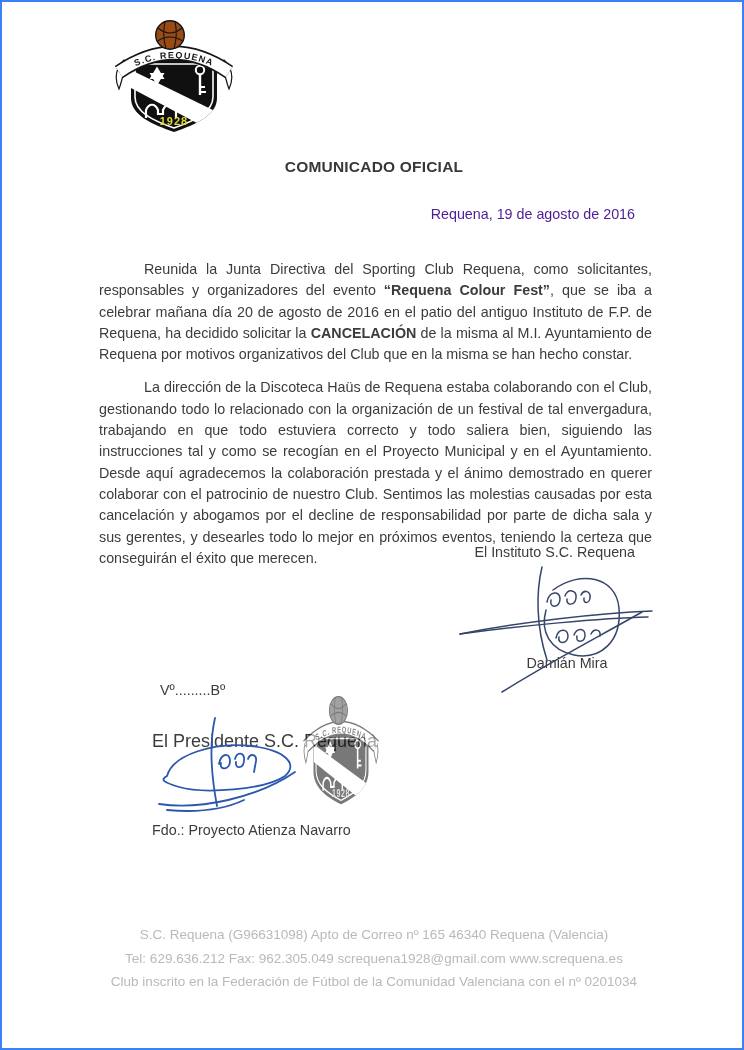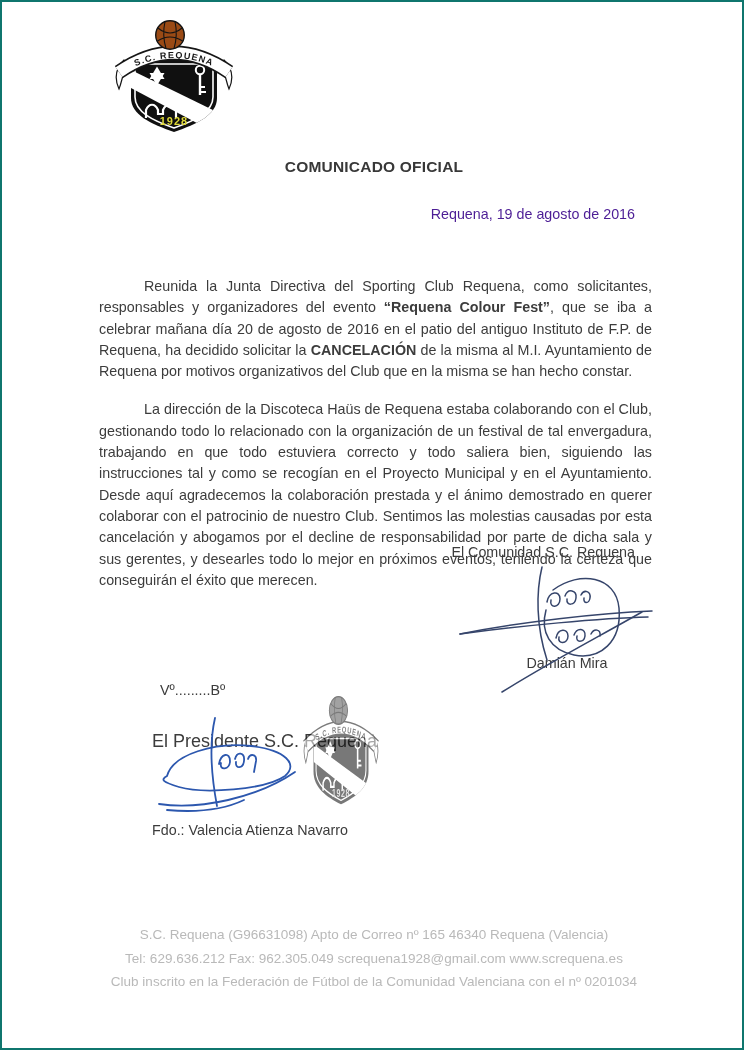--- a/index.html
+++ b/index.html
@@ -1,41 +1,41 @@
 <!DOCTYPE html>
 <html><head>
 <meta charset="utf-8">
 <style>
   html,body{margin:0;padding:0;background:#ffffff;}
   .page{
     position:relative;
     width:744px;height:1050px;
     background:#ffffff;
-    border:2px solid #0f766e;
+    border:2px solid #3b82f6;
     box-sizing:border-box;
     overflow:hidden;
     font-family:"Liberation Sans", sans-serif;
     color:#3c3c3c;
   }
   .crest{position:absolute;left:111px;top:16px;width:122px;height:122px;}
   .doc-title{
     position:absolute;left:0;top:156px;width:744px;
     text-align:center;font-size:15.5px;font-weight:bold;color:#383838;
     letter-spacing:.2px;
   }
   .date-line{
     position:absolute;top:204px;right:107px;
     font-size:14.3px;color:#4c1d95;
   }
   .bodytext{
     position:absolute;left:97px;top:257px;width:553px;
     font-size:14.3px;line-height:21.3px;color:#3c3c3c;
     text-align:justify;
   }
-  .bodytext p{margin:17px 0 12px 0;text-indent:45px;}
+  .bodytext p{margin:0 0 12px 0;text-indent:45px;}
   .bodytext b{font-weight:bold;}
   .sec-label{position:absolute;top:542px;right:107px;font-size:14.3px;}
   .sec-sign{position:absolute;left:448px;top:548px;width:215px;height:148px;z-index:3;}
   .sec-name{position:absolute;left:490px;top:653px;width:150px;text-align:center;font-size:14.3px;z-index:2;}
   .vb-line{position:absolute;left:158px;top:680px;font-size:14.3px;}
   .pres-label{position:absolute;left:150px;top:729px;font-size:18px;}
   .pres-sign{position:absolute;left:143px;top:710px;width:168px;height:108px;z-index:3;}
   .stamp{position:absolute;left:300px;top:692px;width:78px;height:118px;
          filter:grayscale(1) opacity(.55) contrast(1.05);}
   .fdo-line{position:absolute;left:150px;top:820px;font-size:14.3px;}
@@ -95,21 +95,21 @@
   </svg>
 
   <div class="doc-title">COMUNICADO OFICIAL</div>
   <div class="date-line">Requena, 19 de agosto de 2016</div>
 
   <div class="bodytext">
     <p><span>Reunida la Junta Directiva del Sporting Club Requena, como solicitantes, responsables y organizadores del evento </span><b>“Requena Colour Fest”</b><span>, que se iba a celebrar mañana día 20 de agosto de 2016 en el patio del antiguo Instituto de F.P. de Requena, ha decidido solicitar la </span><b>CANCELACIÓN</b><span> de la misma al M.I. Ayuntamiento de Requena por motivos organizativos del Club que en la misma se han hecho constar.</span></p>
     <p>La dirección de la Discoteca Haüs de Requena estaba colaborando con el Club, gestionando todo lo relacionado con la organización de un festival de tal envergadura, trabajando en que todo estuviera correcto y todo saliera bien, siguiendo las instrucciones tal y como se recogían en el Proyecto Municipal y en el Ayuntamiento. Desde aquí agradecemos la colaboración prestada y el ánimo demostrado en querer colaborar con el patrocinio de nuestro Club. Sentimos las molestias causadas por esta cancelación y abogamos por el decline de responsabilidad por parte de dicha sala y sus gerentes, y desearles todo lo mejor en próximos eventos, teniendo la certeza que conseguirán el éxito que merecen.</p>
   </div>
 
-  <div class="sec-label">El Comunidad S.C. Requena</div>
+  <div class="sec-label">El Instituto S.C. Requena</div>
   <svg class="sec-sign" viewBox="0 0 215 148">
     <g fill="none" stroke="#36456b" stroke-width="1.5" stroke-linecap="round">
       <path d="M 92 17 C 86 42 86 76 97 110"></path>
       <path d="M 103 40 C 130 20 166 26 169 58 C 172 92 150 110 124 105 C 100 100 90 82 96 60"></path>
       <path d="M 97 52 C 99 41 110 40 110 49 C 110 58 99 59 101 50 M 115 46 C 118 38 127 40 126 48 C 125 56 116 56 117 49 M 131 45 C 134 39 141 41 140 48 C 139 54 133 54 134 48"></path>
       <path d="M 106 88 C 108 78 118 78 118 86 C 118 94 107 95 109 87 M 124 85 C 127 77 136 78 135 86 C 134 93 125 93 127 86 M 141 84 C 144 78 151 79 150 86"></path>
       <path d="M 10 84 C 70 72 150 63 202 61"></path>
       <path d="M 10 84 C 70 76 150 68 198 67"></path>
       <path d="M 52 142 C 100 112 150 86 192 62"></path>
     </g>
@@ -123,21 +123,21 @@
       <path d="M 70 6 C 64 32 66 62 72 94"></path>
       <path d="M 74 52 C 76 41 85 40 85 49 C 85 58 74 59 76 51 M 90 47 C 92 39 100 40 99 49 C 98 57 90 57 91 50 M 103 47 C 105 41 112 42 111 49 L 109 60"></path>
       <path d="M 22 64 C 28 42 70 30 106 34 C 140 38 154 52 140 64 C 120 78 58 82 34 75 C 18 70 15 68 22 64"></path>
       <path d="M 14 92 C 55 98 112 86 150 60"></path>
       <path d="M 22 98 C 55 101 80 97 99 88"></path>
     </g>
   </svg>
   <svg class="stamp" viewBox="0 0 122 122" preserveAspectRatio="none">
     <use href="#crest"></use>
   </svg>
-  <div class="fdo-line">Fdo.: Valencia Atienza Navarro</div>
+  <div class="fdo-line">Fdo.: Proyecto Atienza Navarro</div>
 
   <div class="doc-footer">
     <div>S.C. Requena (G96631098) Apto de Correo nº 165 46340 Requena (Valencia)</div>
     <div>Tel: 629.636.212 Fax: 962.305.049 screquena1928@gmail.com www.screquena.es</div>
     <div>Club inscrito en la Federación de Fútbol de la Comunidad Valenciana con el nº 0201034</div>
   </div>
 
 </div>
 
 </body></html>

